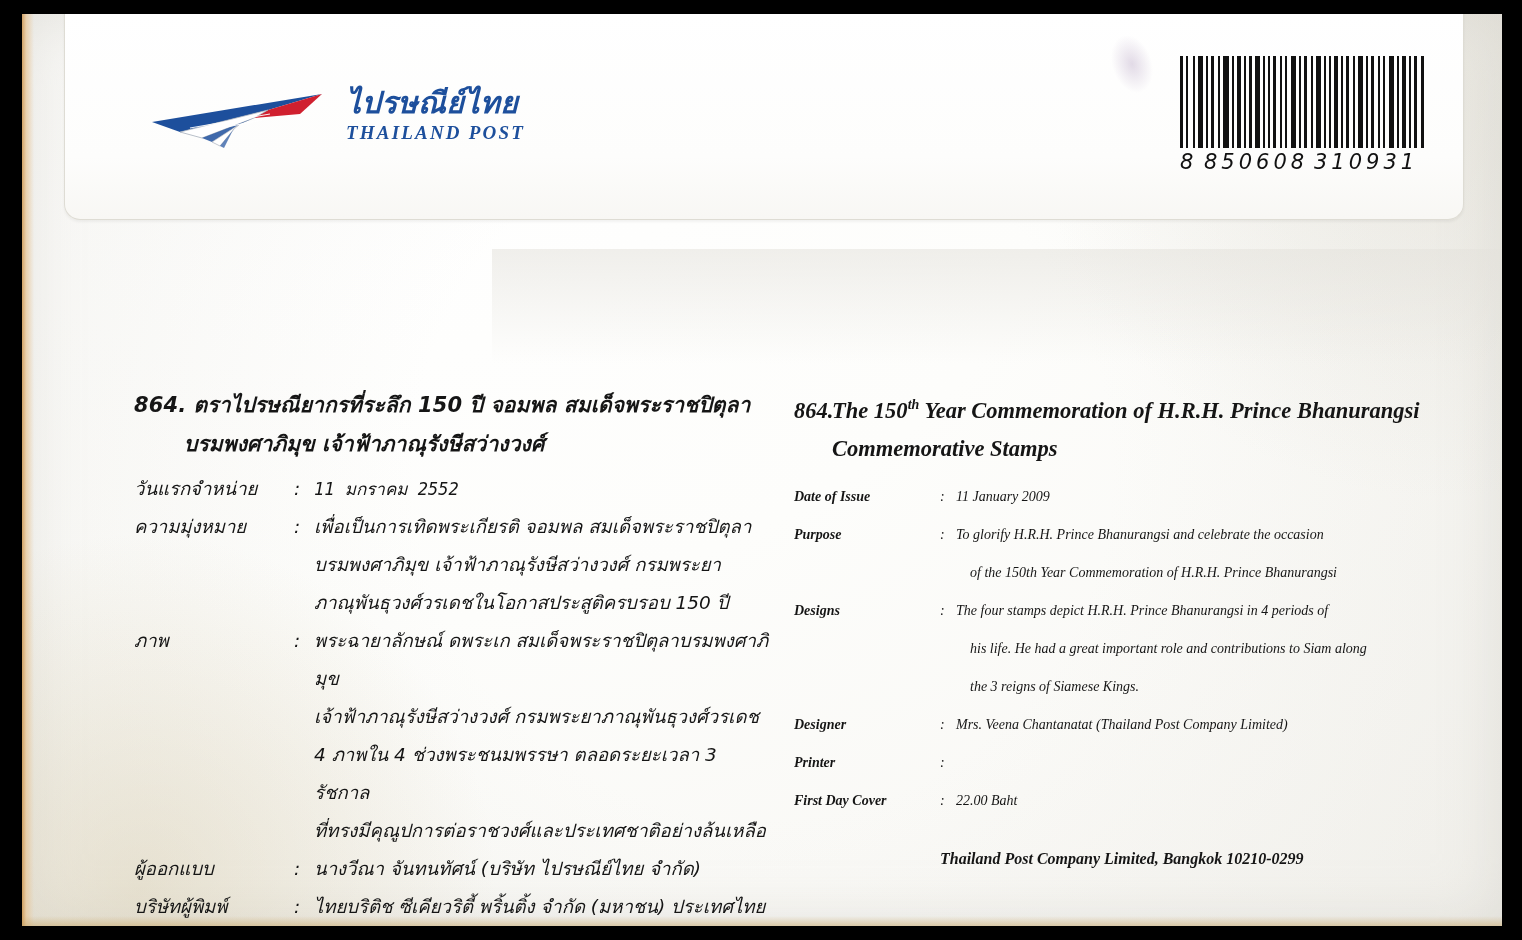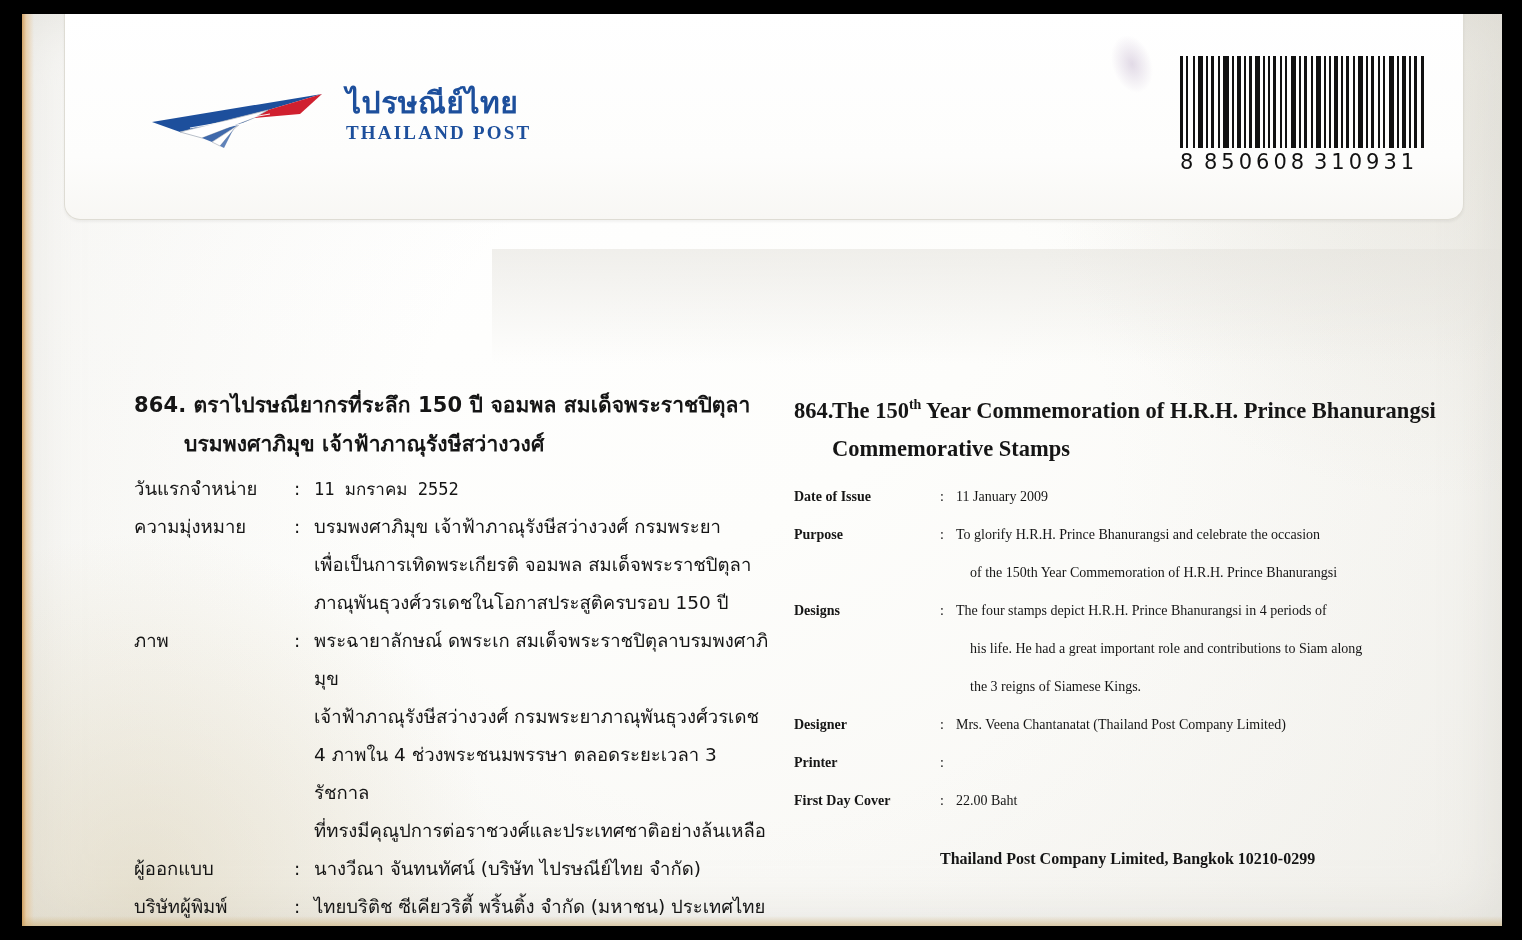--- a/index.html
+++ b/index.html
@@ -13,20 +13,21 @@
     overflow: hidden;
     font-family: "Liberation Serif", serif;
   }
 
   .scan {
     position: absolute;
     left: 0; top: 0;
     width: 1522px;
     height: 940px;
     background: #000;
+    font-style: italic;
   }
 
   
   .envelope {
     position: absolute;
     left: 22px;
     top: 14px;
     width: 1480px;
     height: 912px;
     background:
@@ -356,22 +357,22 @@
         <div class="th-colon">:</div>
         <div class="th-value">
           <span class="ln th-mono">11 มกราคม 2552</span>
         </div>
       </div>
 
       <div class="th-row">
         <div class="th-label">ความมุ่งหมาย</div>
         <div class="th-colon">:</div>
         <div class="th-value">
+          <span class="ln">เพื่อเป็นการเทิดพระเกียรติ จอมพล สมเด็จพระราชปิตุลา</span>
           <span class="ln">บรมพงศาภิมุข เจ้าฟ้าภาณุรังษีสว่างวงศ์ กรมพระยา</span>
-          <span class="ln">เพื่อเป็นการเทิดพระเกียรติ จอมพล สมเด็จพระราชปิตุลา</span>
           <span class="ln">ภาณุพันธุวงศ์วรเดชในโอกาสประสูติครบรอบ 150 ปี</span>
         </div>
       </div>
 
       <div class="th-row">
         <div class="th-label">ภาพ</div>
         <div class="th-colon">:</div>
         <div class="th-value">
           <span class="ln">พระฉายาลักษณ์ ดพระเก สมเด็จพระราชปิตุลาบรมพงศาภิมุข</span>
           <span class="ln">เจ้าฟ้าภาณุรังษีสว่างวงศ์ กรมพระยาภาณุพันธุวงศ์วรเดช</span>

